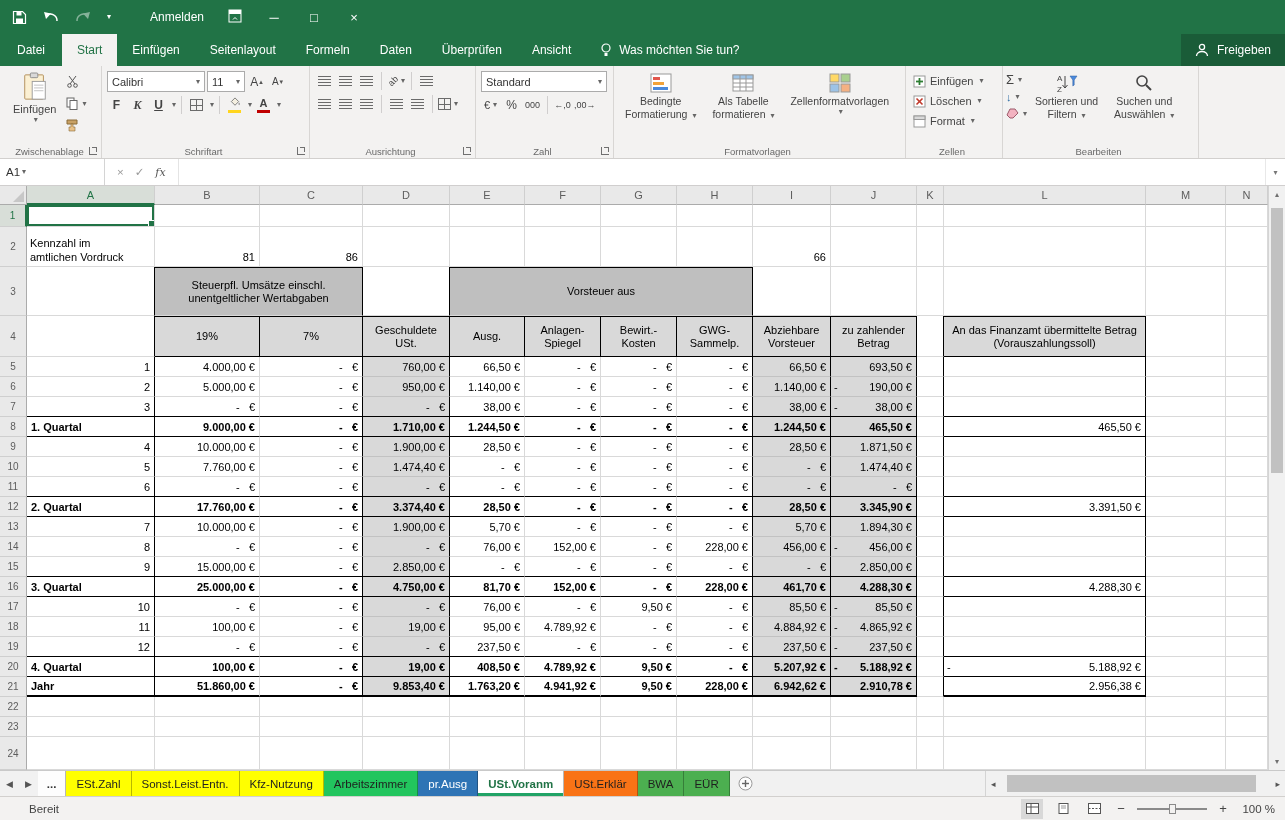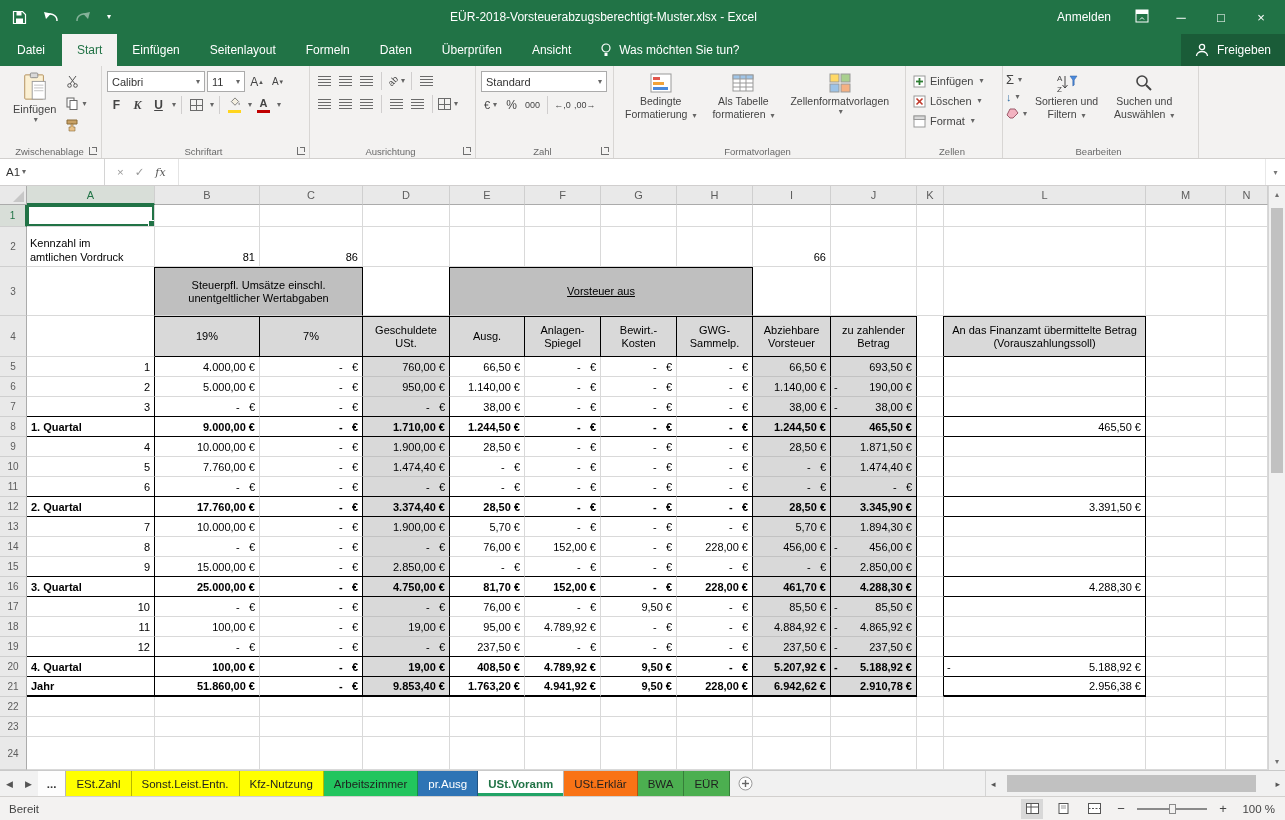--- a/index.html
+++ b/index.html
@@ -100,21 +100,21 @@
   .stab{display:flex;align-items:center;padding:0 10px;border-right:1px solid rgba(0,0,0,.28);white-space:nowrap;}
   .stab.overflow{background:#fdfdfd;color:#333;font-weight:bold;padding:0 9px;}
   .stab.active{font-weight:bold;}
   .newsheet{display:flex;align-items:center;padding:0 8px;}
   .hscroll{margin-left:auto;display:flex;align-items:stretch;width:300px;border-left:1px solid #d4d4d4;background:#f1f1f1;}
   .harrow{display:flex;align-items:center;padding:0 5px;font-size:9px;color:#555;}
   .htrack{flex:1;position:relative;}
   .hthumb{position:absolute;top:4px;bottom:4px;left:6px;right:14px;background:#c1c1c1;}
 
   
-  .statusbar{height:24px;background:#f3f2f1;border-top:1px solid #d2d0ce;display:flex;align-items:center;font-size:11.5px;color:#444;}
+  .statusbar{height:24px;background:#f3f2f1;border-top:1px solid #d2d0ce;display:flex;align-items:center;font-size:11.5px;color:#444;padding-left:20px;}
   .sb-left{padding-left:9px;}
   .sb-right{margin-left:auto;display:flex;align-items:center;gap:9px;padding-right:10px;}
   .viewbtn{width:22px;height:20px;display:flex;align-items:center;justify-content:center;}
   .viewbtn.active{background:#d8d8d8;}
   .zbtn{font-size:13px;color:#444;width:14px;text-align:center;}
   .ztrack{width:70px;height:2px;background:#8a8a8a;position:relative;}
   .znotch{position:absolute;left:50%;top:-3px;width:1px;height:8px;background:#8a8a8a;}
   .zthumb{position:absolute;left:50%;top:-4px;width:7px;height:10px;background:#f3f2f1;border:1px solid #8a8a8a;margin-left:-3px;}
   .zlabel{min-width:36px;text-align:right;}
 </style>
@@ -137,21 +137,20 @@
         </svg>
       </span>
     <span class="qat-btn dim flip">
         <svg width="16" height="14" viewBox="0 0 16 14">
           <path d="M14 11 A6.5 6.5 0 0 0 3.5 5.5" fill="none" stroke="#fff" stroke-width="1.5"></path>
           <polygon points="1,2 8,3.5 3,9" fill="#fff"></polygon>
         </svg>
       </span>
     <span class="qat-btn" style="font-size:8px">▾</span>
   </div>
-  <div class="titletext">EÜR-2018-Vorsteuerabzugsberechtigt-Muster.xlsx  -  Excel</div>
   <div class="tb-right">
     <span>Anmelden</span>
     <span><svg width="14" height="14" viewBox="0 0 14 14">
           <rect x="1" y="1" width="12" height="12" fill="none" stroke="#fff"></rect>
           <rect x="1" y="1" width="12" height="4" fill="#fff"></rect>
           <path d="M5 10.5l2-2 2 2" stroke="#fff" fill="none"></path>
         </svg></span>
     <span class="winbtn">─</span>
     <span class="winbtn">□</span>
     <span class="winbtn">×</span>
@@ -526,21 +525,21 @@
       <div class="cell num vbot">66</div>
       <div class="cell"></div>
       <div class="cell"></div>
       <div class="cell"></div>
       <div class="cell"></div>
       <div class="cell"></div>
       <div class="rh">3</div>
       <div class="cell vr"></div>
       <div class="cell hdr3 vr" style="grid-column: span 2;">Steuerpfl. Umsätze einschl. unentgeltlicher Wertabgaben</div>
       <div class="cell vr"></div>
-      <div class="cell hdr3 vr" style="grid-column: span 4; text-decoration: underline;">Vorsteuer aus</div>
+      <div class="cell hdr3 vr" style="grid-column: span 4;">Vorsteuer aus</div>
       <div class="cell"></div>
       <div class="cell"></div>
       <div class="cell"></div>
       <div class="cell"></div>
       <div class="cell"></div>
       <div class="cell"></div>
       <div class="rh">4</div>
       <div class="cell vr"></div>
       <div class="cell hdr4 vr bt bb">19%</div>
       <div class="cell hdr4 vr bt bb">7%</div>

